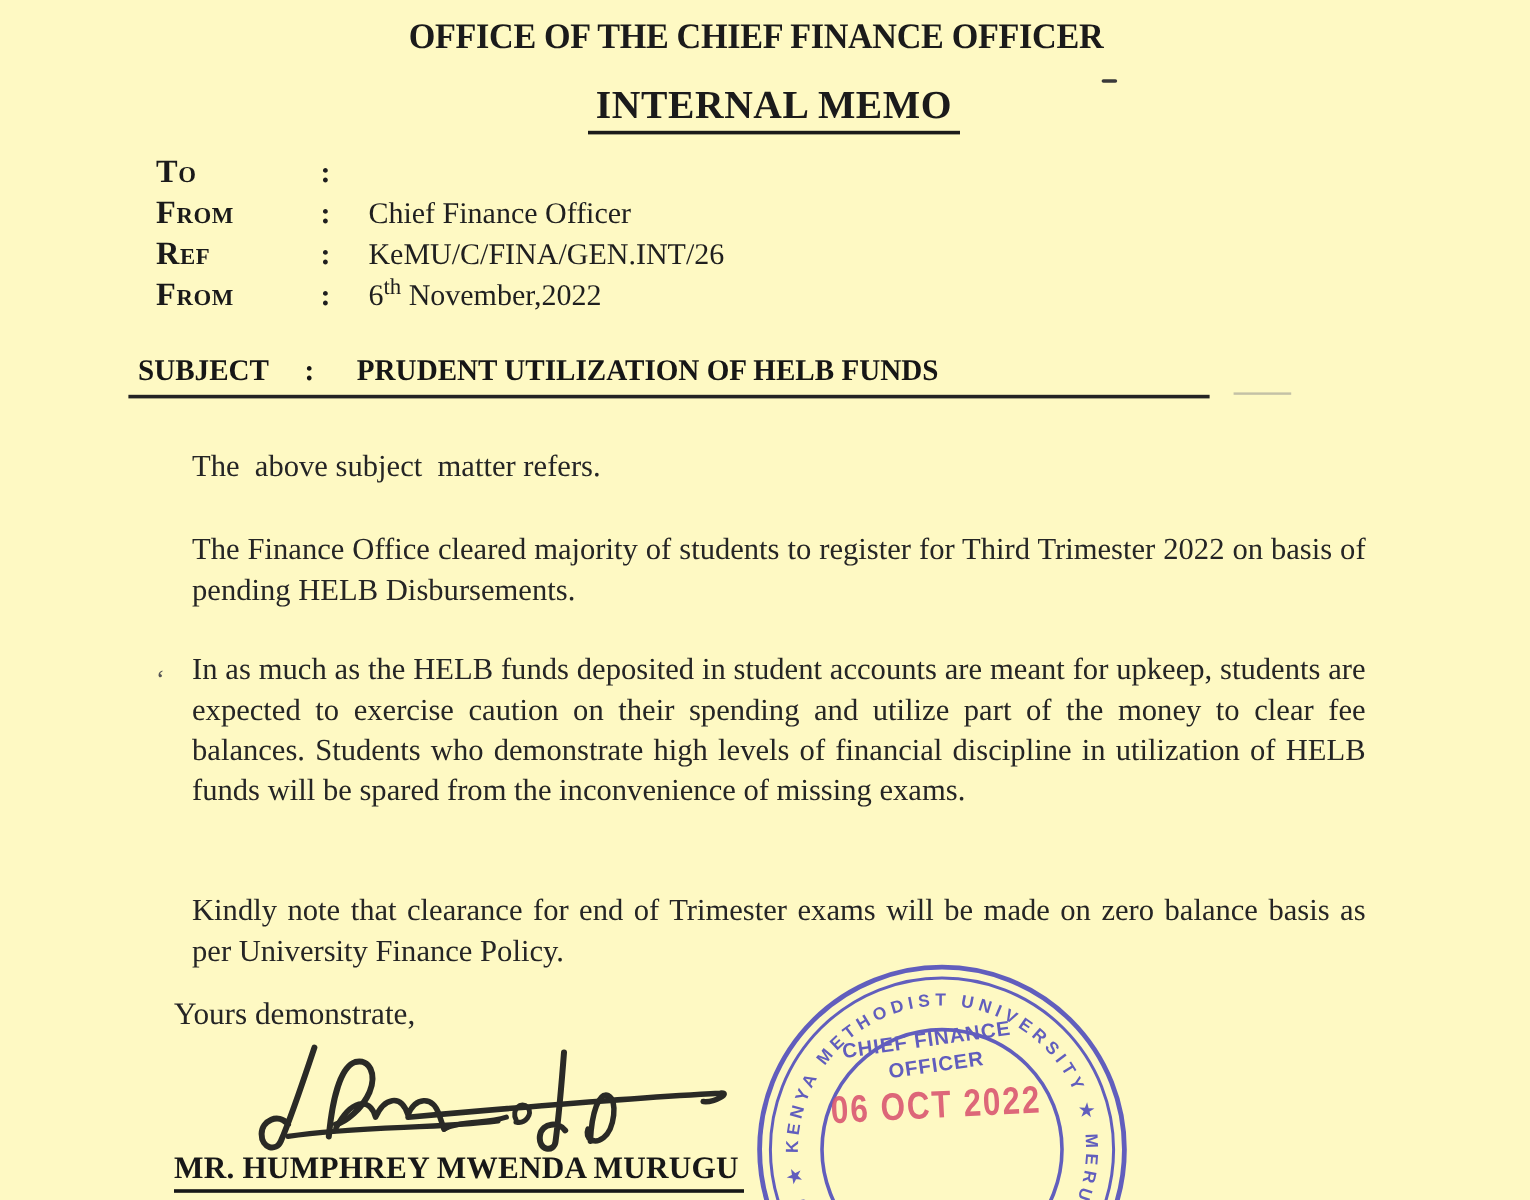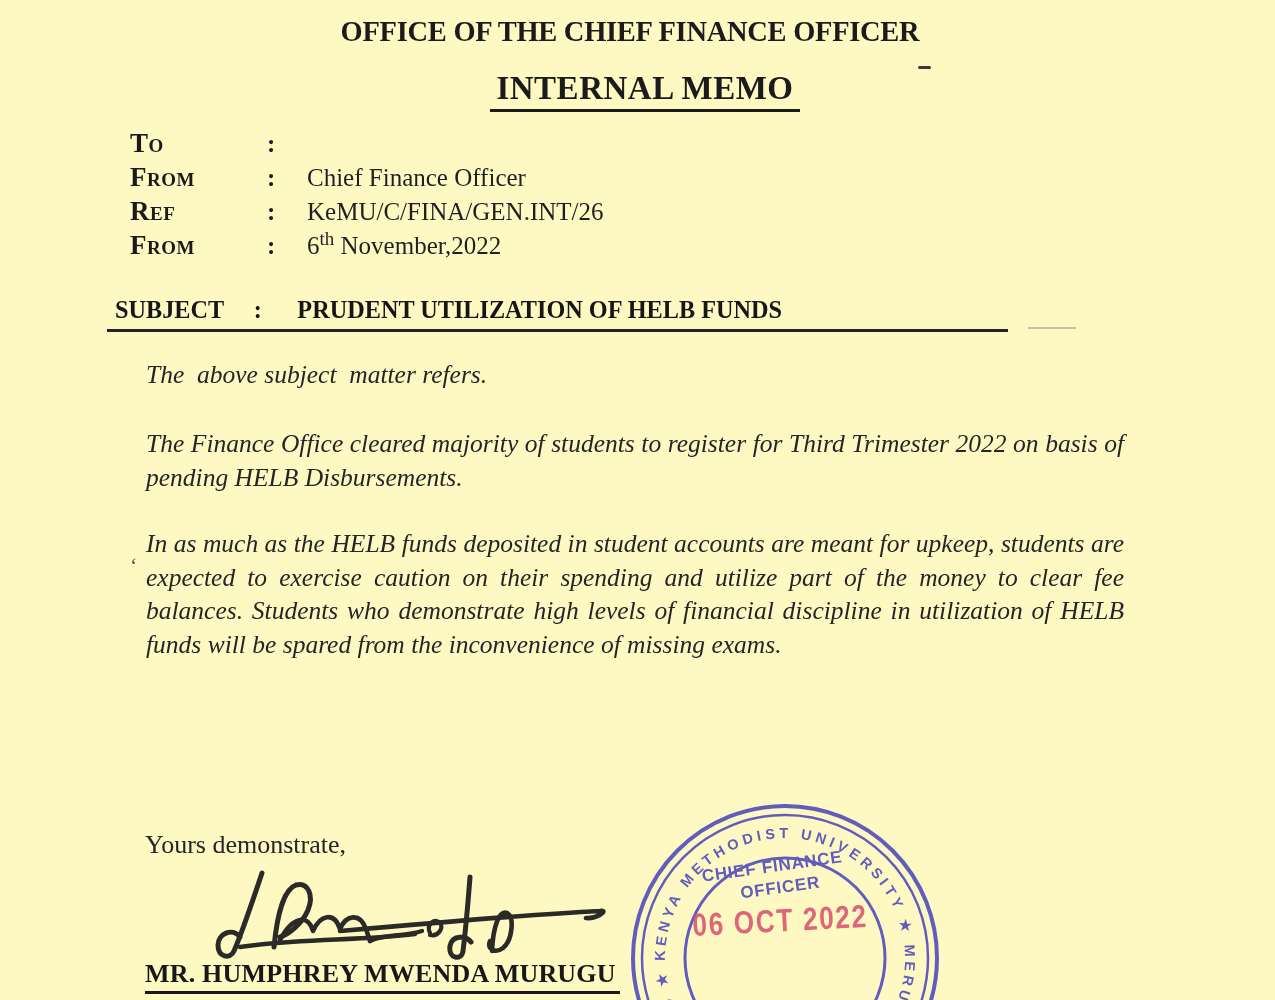--- a/index.html
+++ b/index.html
@@ -69,23 +69,22 @@
   #subject-underline{
     top:329px;left:107px;width:901px;height:3px;background:#242424;
   }
   #subject-underline-frag{
     top:327px;left:1028px;width:48px;height:2px;background:#8a8a8a;opacity:.5;
   }
 
   
   .para{
     position:absolute;left:145px;width:978px;
-    font-size:25.5px;line-height:33.5px;color:#252525;margin:1px;
+    font-size:25.5px;line-height:33.5px;color:#252525;margin:15px;
     text-align:justify;
-    font-style:italic;
   }
   #para-1{top:357px;text-align:left;white-space:pre-wrap;}
   #para-2{top:426px;}
   #para-3{top:526px;}
   #para-4{top:727px;}
   #closing{top:830px;left:145px;font-size:26px;color:#252525;}
 
   
   #signature-svg{top:855px;left:180px;}
   #name-block{top:959px;left:145px;}
@@ -159,20 +158,21 @@
     <span>:</span>
     <span>PRUDENT UTILIZATION OF HELB FUNDS</span>
   </div>
   <div class="abs" id="subject-underline"></div>
   <div class="abs" id="subject-underline-frag"></div>
 
   <p class="para" id="para-1">The  above subject  matter refers.</p>
   <p class="para" id="para-2">The Finance Office cleared majority of students to register for Third Trimester 2022 on basis of pending HELB Disbursements.</p>
   <span class="abs artifact-quote">‘</span>
   <p class="para" id="para-3">In as much as the HELB funds deposited in student accounts are meant for upkeep, students are expected to exercise caution on their spending and utilize part of the money to clear fee balances. Students who demonstrate high levels of financial discipline in utilization of HELB funds will be spared from the inconvenience of missing exams.</p>
+  <p class="para" id="para-4">Kindly note that clearance for end of Trimester exams will be made on zero balance basis as per University Finance Policy.</p>
 
   <div class="abs" id="closing">Yours demonstrate,</div>
 
   <svg class="abs" id="signature-svg" width="470" height="112" viewBox="0 0 470 112">
     <g fill="none" stroke="#1b1b1b" stroke-linecap="round" stroke-linejoin="round" opacity="0.93">
       <path d="M82,18 C74,42 62,78 54,96 C50,105 38,102 38,90 C38,79 52,72 60,82" stroke-width="5"></path>
       <path d="M94,92 C97,60 104,34 116,30 C128,27 134,40 128,55 C122,69 108,80 100,82" stroke-width="5"></path>
       <path d="M100,85 C112,62 128,58 133,76 C140,60 154,56 160,74 C166,60 180,57 186,74 L190,86" stroke-width="4.6"></path>
       <path d="M190,86 C206,78 224,82 242,76" stroke-width="4.2"></path>
       <path d="M250,78 C246,70 254,62 260,68 C264,73 258,82 250,80" stroke-width="4.2"></path>

